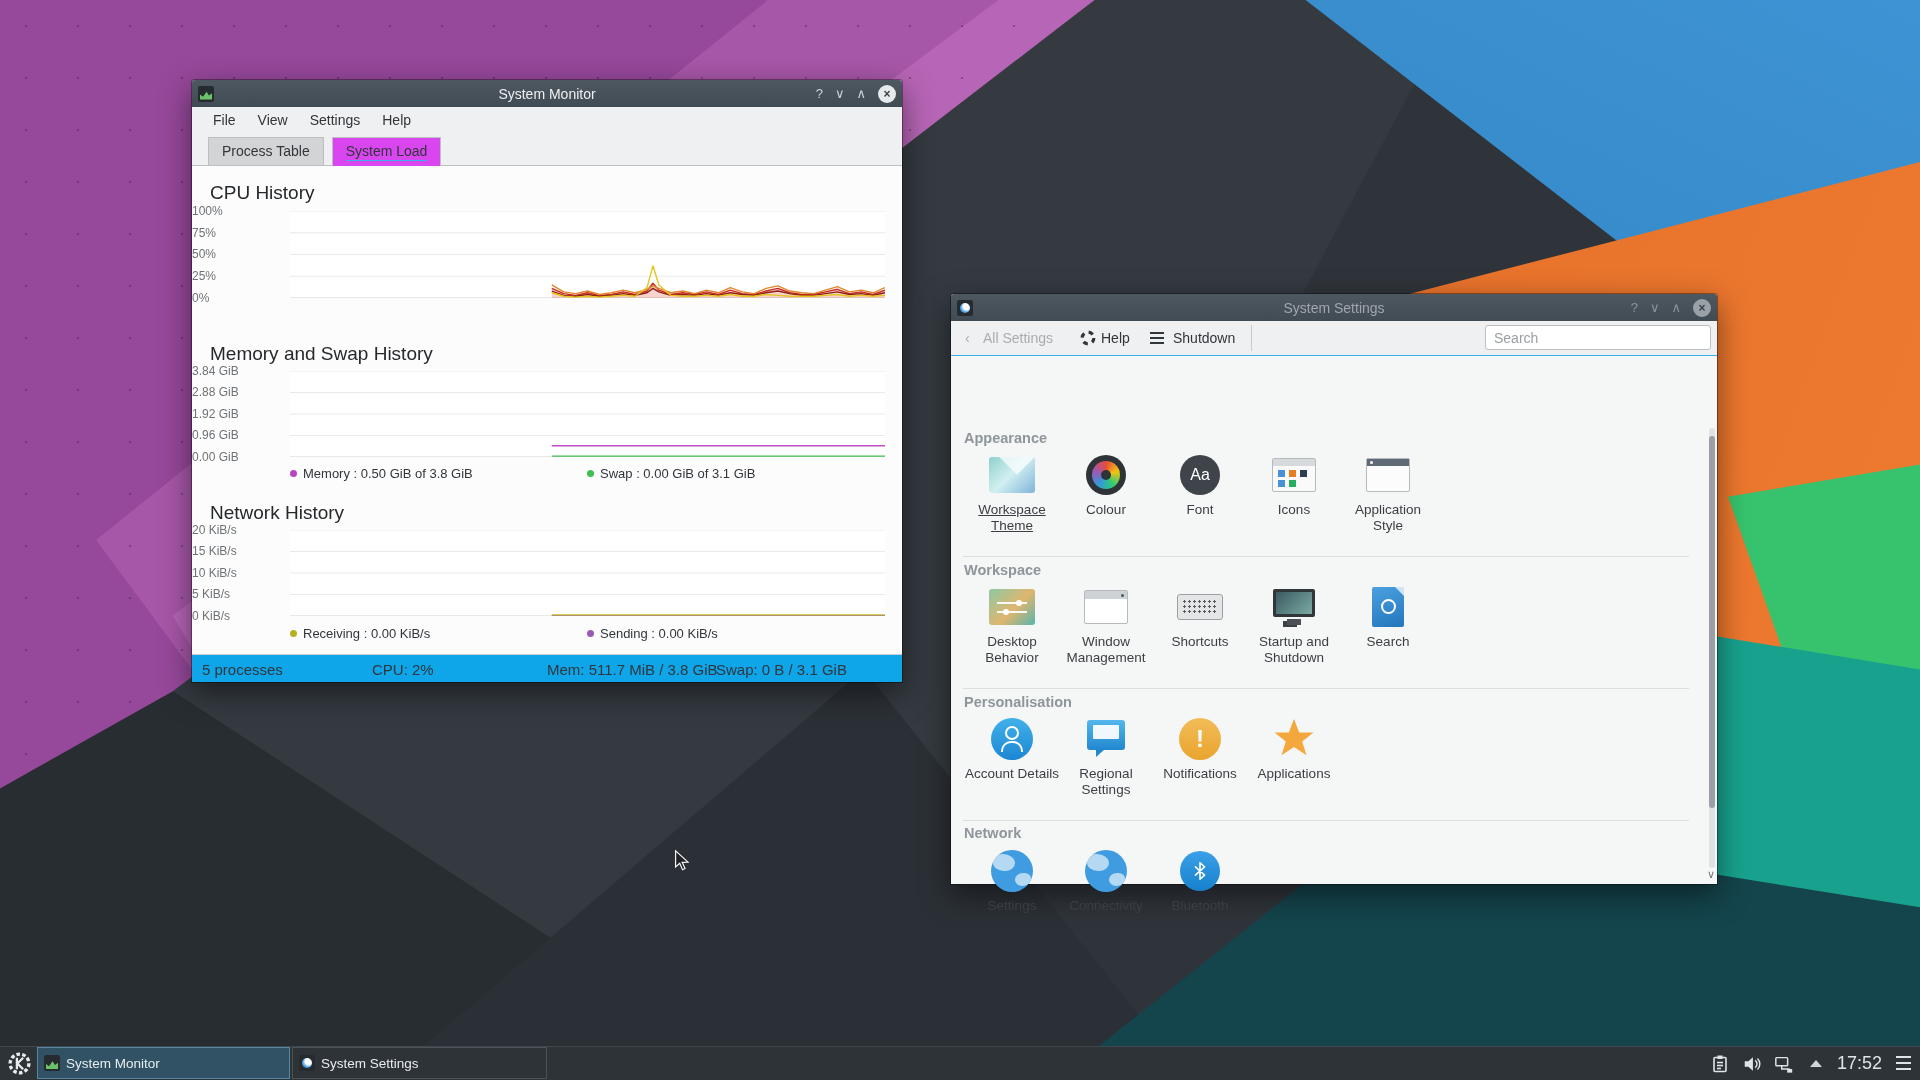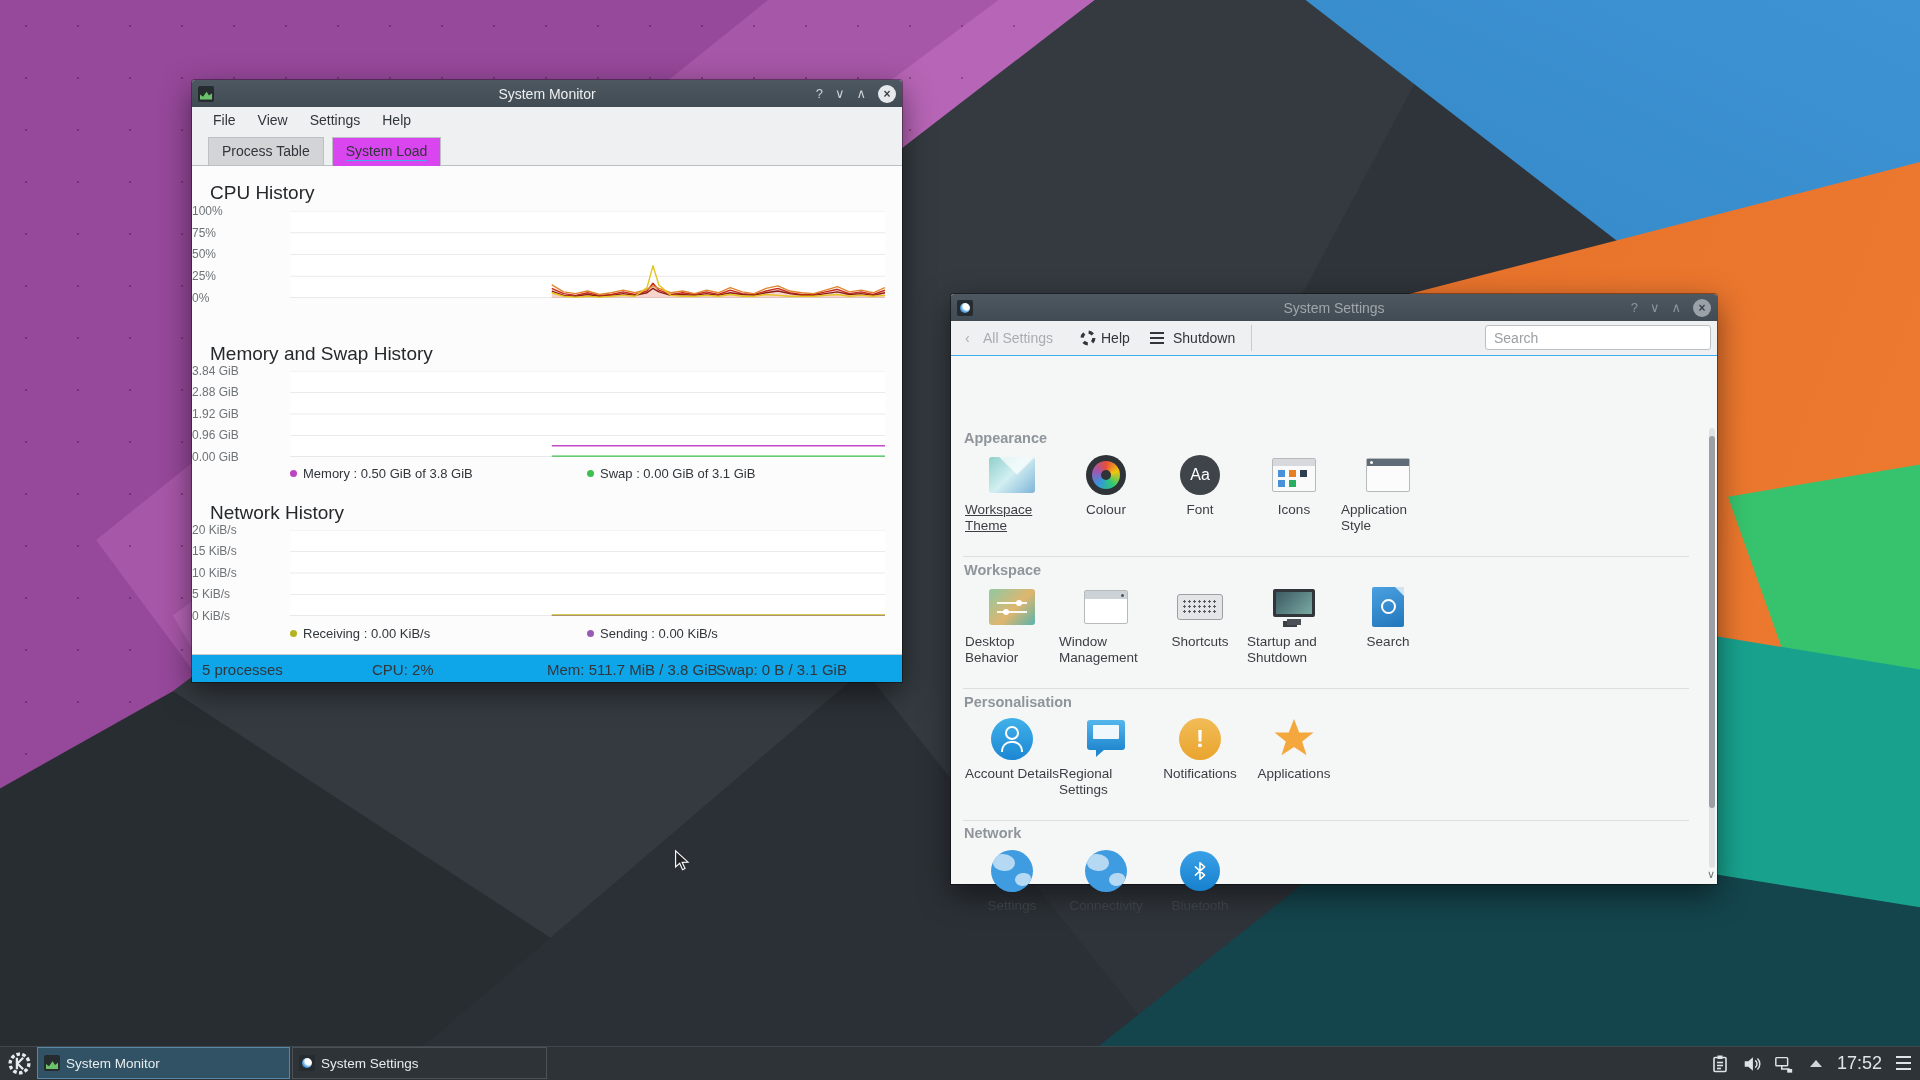--- a/index.html
+++ b/index.html
@@ -69,21 +69,21 @@
   .search{position:absolute;left:534px;top:4px;width:226px;height:25px;box-sizing:border-box;
           border:1px solid #bcc0c3;border-radius:3px;background:#fff;font-size:14px;padding:0 8px;color:#31363b;
           font-family:"Liberation Sans",sans-serif;}
   .search::placeholder{color:#9aa0a4;}
   .ss-content{position:absolute;left:0;right:0;top:61px;bottom:0;background:#f5f6f6;border-top:1px solid #3daee9;}
   .sec-h{position:absolute;left:13px;font-size:14.5px;font-weight:bold;color:#8f969b;}
   .sec-row{position:absolute;left:14px;display:flex;}
   .sec-div{position:absolute;left:12px;width:726px;height:1px;background:#dcdfe1;}
   .tile{width:94px;display:flex;flex-direction:column;align-items:center;}
   .ticon{height:50px;display:flex;align-items:center;justify-content:center;}
-  .tlabel{margin-top:2px;font-size:13.5px;color:#3a3f44;line-height:16px;}
+  .tlabel{margin-top:2px;font-size:13.5px;color:#3a3f44;text-align:center;line-height:16px;}
   .tlabel.ul{text-decoration:underline;}
   .ss-scroll{position:absolute;right:2px;top:72px;width:6px;height:440px;border-radius:3px;background:#dfe2e4;}
   .ss-thumb{position:absolute;left:0;top:8px;width:6px;height:372px;border-radius:3px;background:#9aa0a5;}
   .ss-downarrow{position:absolute;right:0px;bottom:4px;width:12px;height:12px;color:#6e7478;font-size:11px;text-align:center;line-height:12px;}
 
   
   .it-wstheme{width:46px;height:36px;border-radius:3px;position:relative;overflow:hidden;
       background:linear-gradient(135deg,#8fd0cc 0%,#d2eff1 48%,#7fb4d9 100%);}
   .it-wstheme::after{content:"";position:absolute;width:28px;height:28px;background:rgba(255,255,255,.7);
       transform:rotate(45deg);left:14px;top:-16px;}

